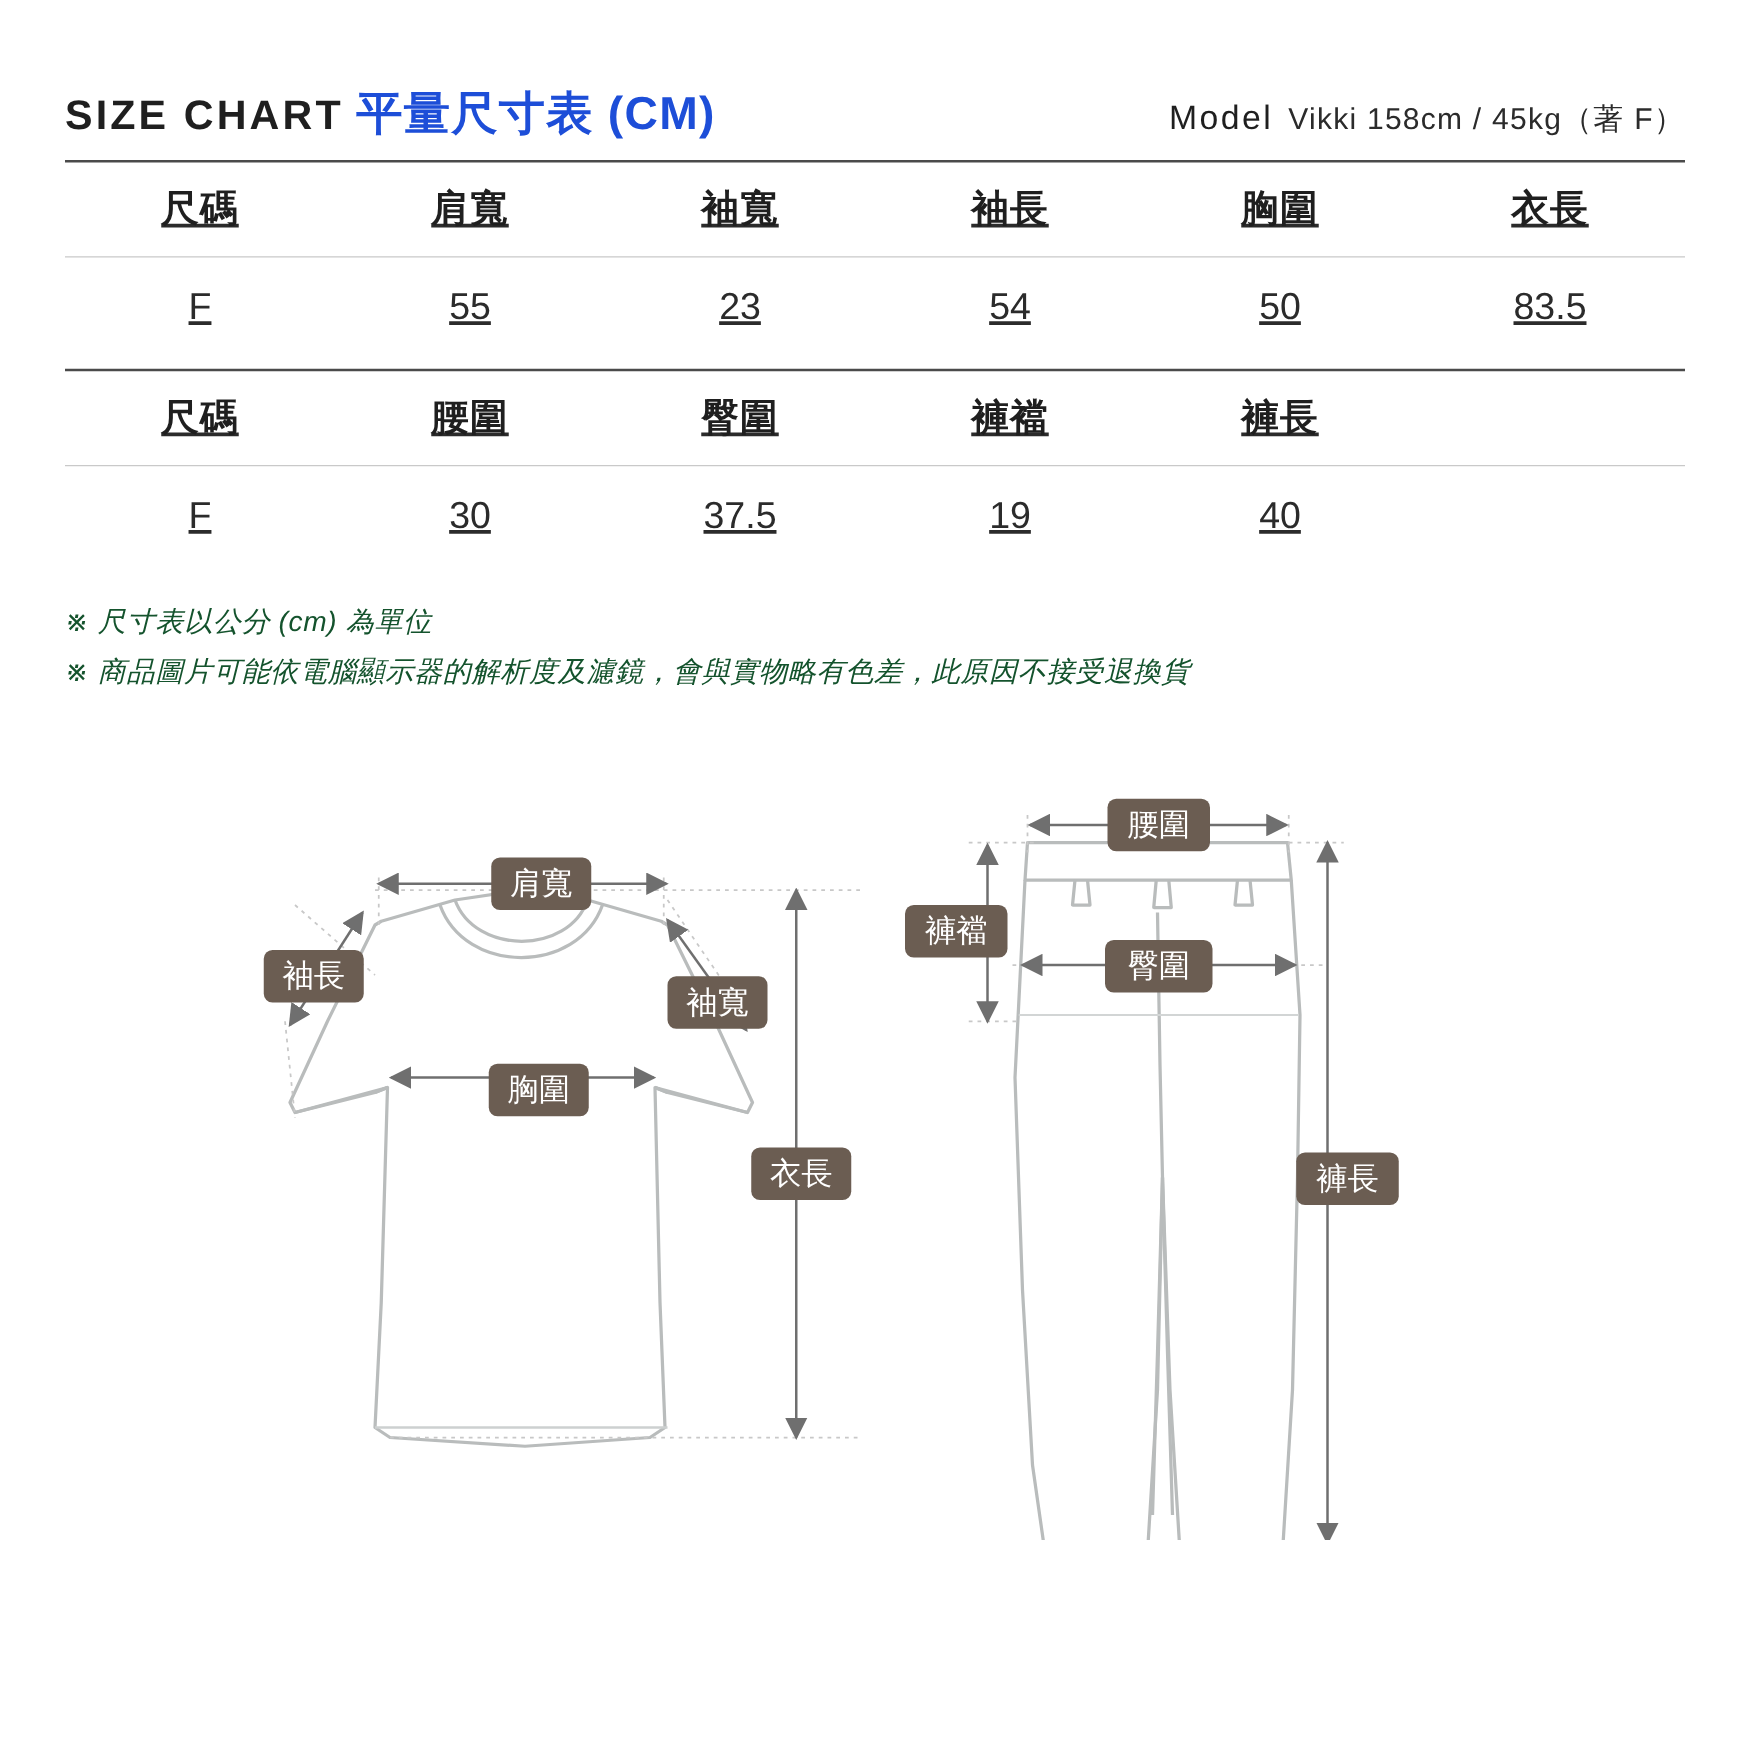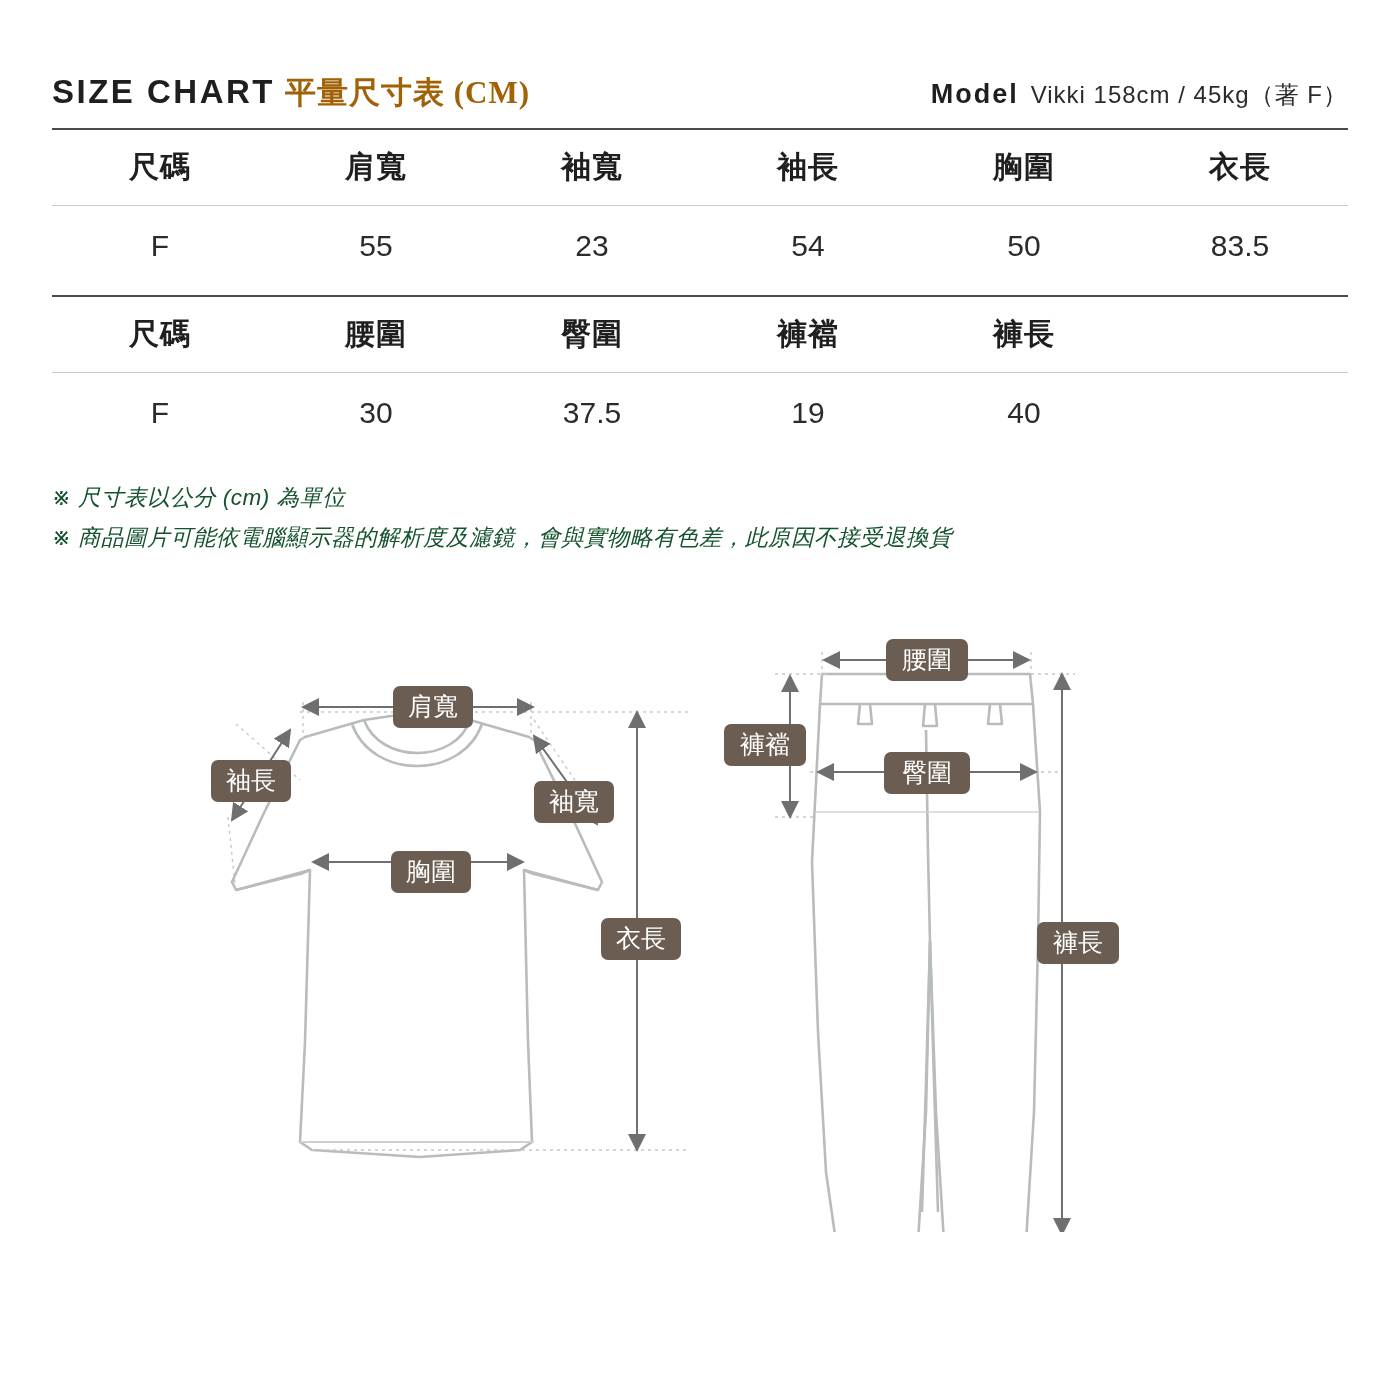--- a/index.html
+++ b/index.html
@@ -26,31 +26,30 @@
     justify-content: space-between;
   }
   .title-wrap { display: flex; align-items: baseline; }
   .title-en {
     font-size: 33px;
     font-weight: bold;
     letter-spacing: 2.5px;
     color: #1f1f1f;
   }
   .title-zh {
-    font-size: 31px;
+    font-size: 37px;
     font-weight: bold;
     letter-spacing: 1px;
-    color: #a16207;
+    color: #1d4ed8;
     margin-left: 10px;
-    font-family: Liberation Serif, serif;
   }
   .model-wrap { display: flex; align-items: baseline; }
   .model-label {
     font-size: 27px;
-    font-weight: bold;
+    font-weight: normal;
     letter-spacing: 2px;
     color: #1f1f1f;
     margin-top: 21px;
   }
   .model-value {
     font-size: 24px;
     letter-spacing: 1px;
     color: #2b2b2b;
     margin-left: 12px;
   }
@@ -58,20 +57,21 @@
   
   .table-block {
     position: absolute;
     left: 52px;
     width: 1296px;
   }
   table.size-table {
     width: 100%;
     border-collapse: collapse;
     table-layout: fixed;
+    text-decoration: underline;
   }
   table.size-table th, table.size-table td {
     text-align: center;
     padding: 0;
   }
   table.size-table th {
     font-size: 30px;
     font-weight: bold;
     height: 76px;
     color: #1f1f1f;

